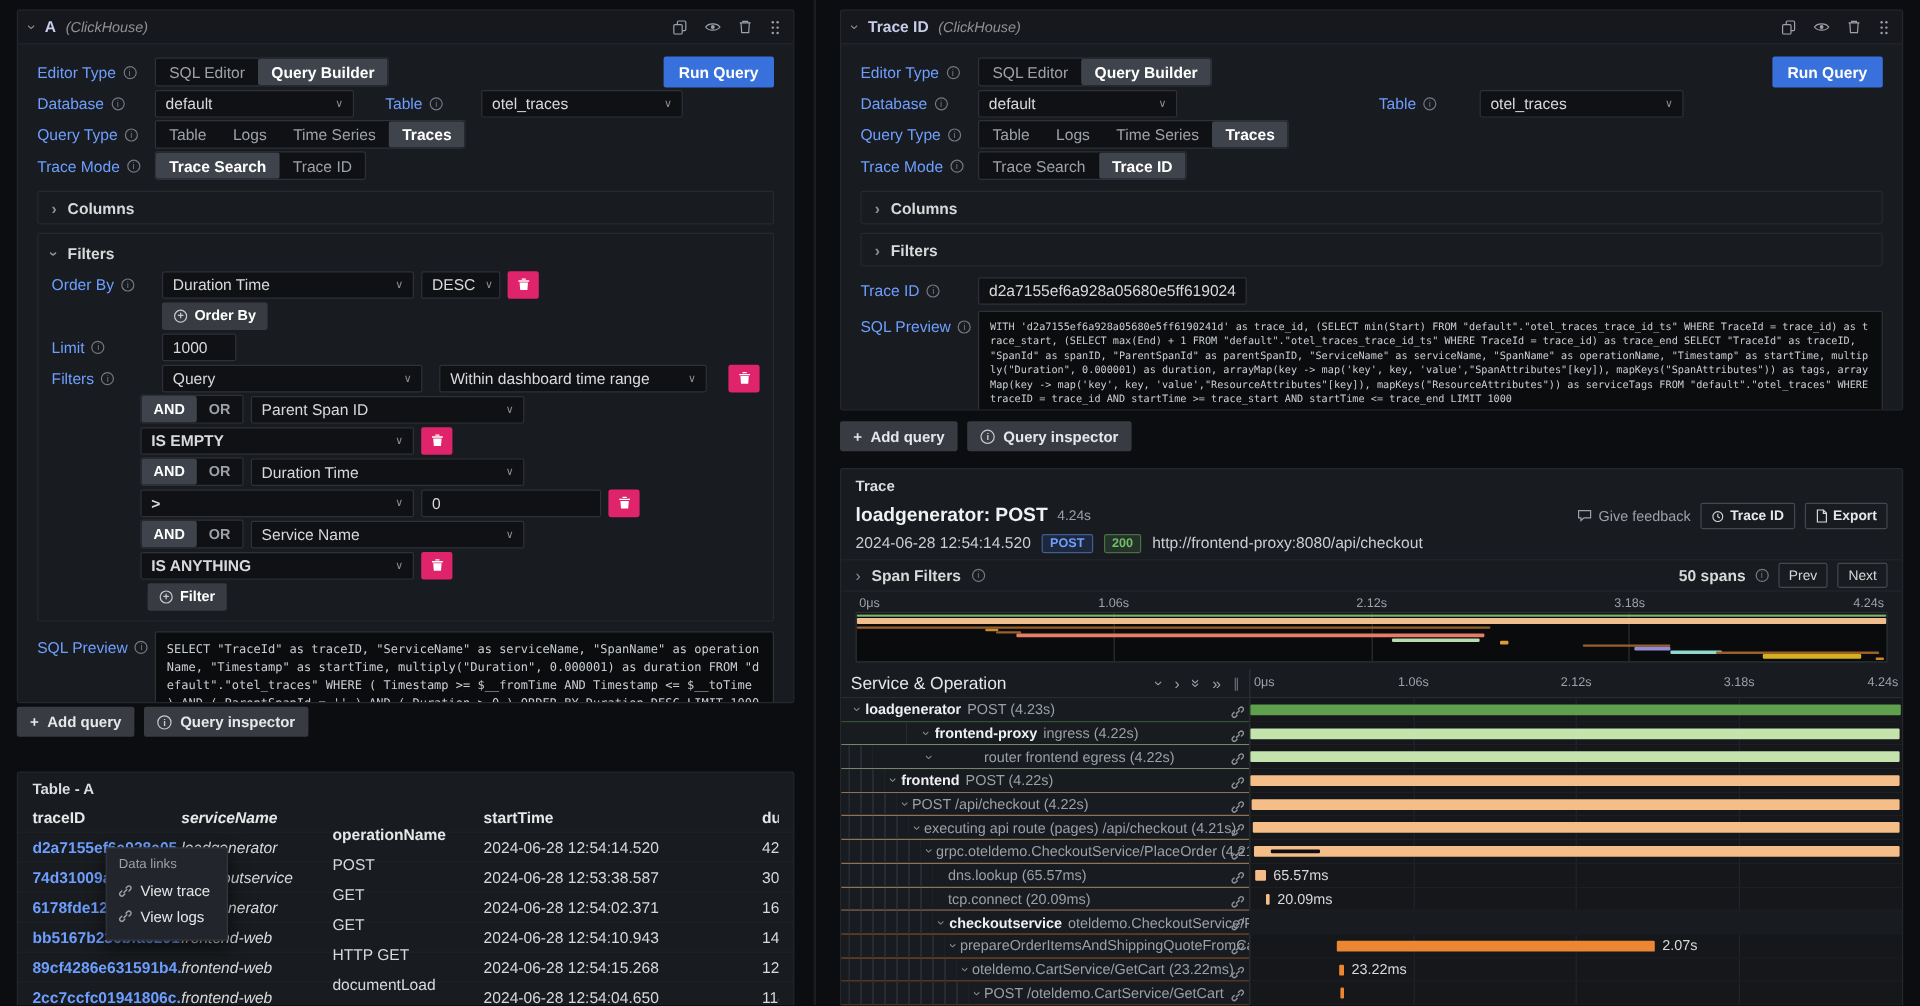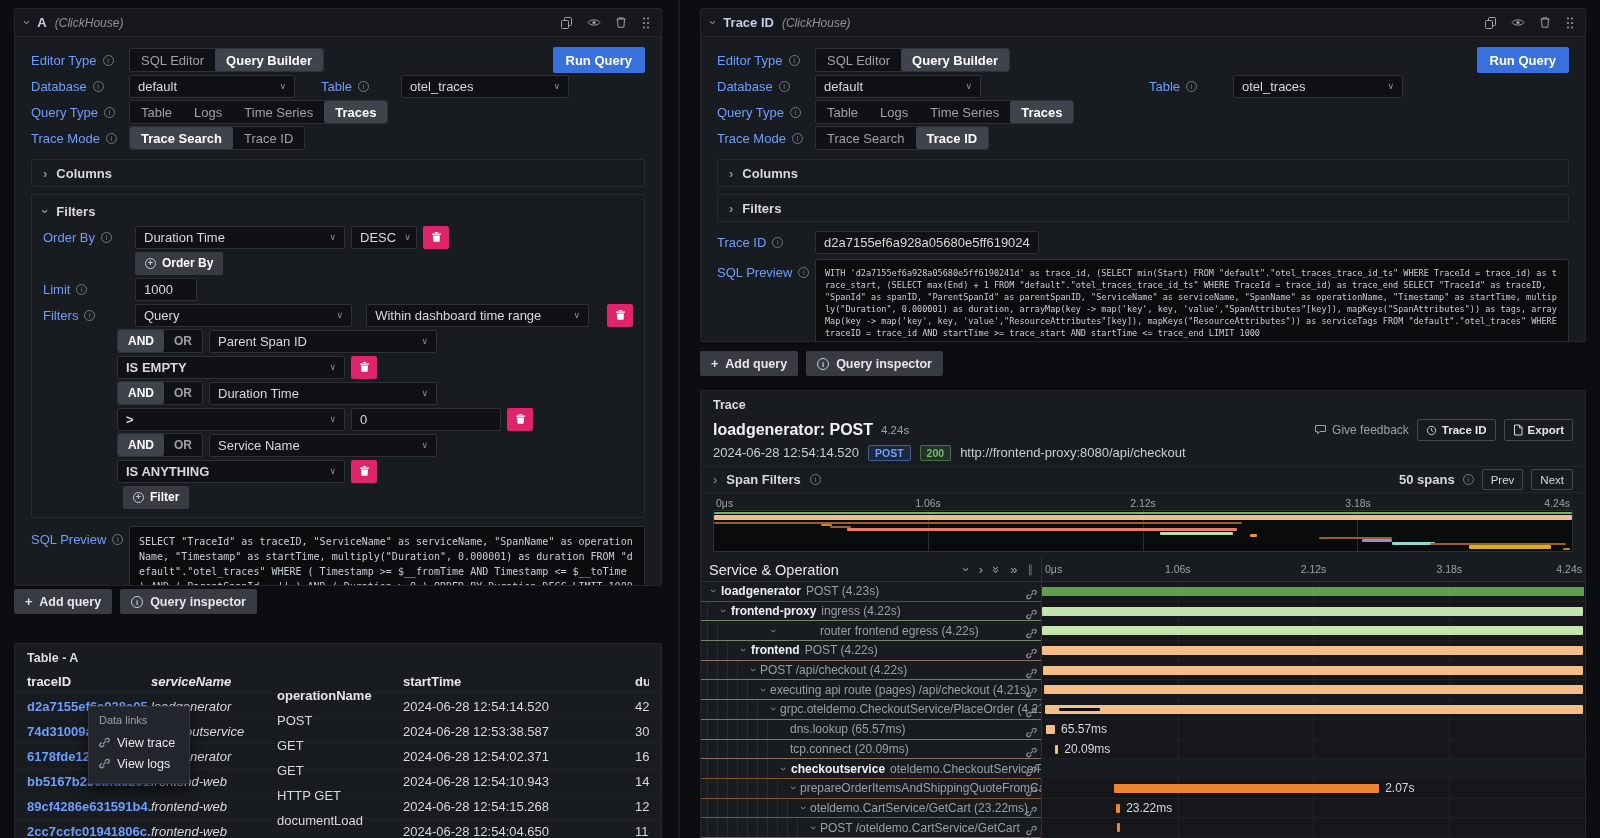--- a/index.html
+++ b/index.html
@@ -645,21 +645,21 @@
                 <path d="M4.7 7.3 7.3 4.7"></path>
                 <path d="M6.6 3.2l1.3-1.3a1.9 1.9 0 0 1 2.7 2.7L9.3 5.9"></path>
                 <path d="M5.4 8.8 4.1 10.1a1.9 1.9 0 0 1-2.7-2.7l1.3-1.3"></path>
               </svg></span>
           </div>
           <div class="gcell">
             <div class="sbar" style="left: 0%; width: 99.8%; background: rgb(95, 160, 78);"></div>
           </div>
         </div>
         <div class="srow">
-          <div class="sname" style="border-bottom: 1px solid rgba(196, 227, 173, 0.533);">
+          <div class="sname" style="border-bottom: 1px solid rgba(196, 227, 173, 0.533); padding-left: 48px;">
             <span class="guides" style="width: 10px;"></span>
             <span class="schev rot90">›</span>
             <b class="ssvc">frontend-proxy</b>
             <span class="sop">ingress (4.22s)</span>
             <span class="slink"><svg width="11" height="11" viewBox="0 0 12 12" fill="none" stroke="#8e9196" stroke-width="1.3" stroke-linecap="round">
                 <path d="M4.7 7.3 7.3 4.7"></path>
                 <path d="M6.6 3.2l1.3-1.3a1.9 1.9 0 0 1 2.7 2.7L9.3 5.9"></path>
                 <path d="M5.4 8.8 4.1 10.1a1.9 1.9 0 0 1-2.7-2.7l1.3-1.3"></path>
               </svg></span>
           </div>

